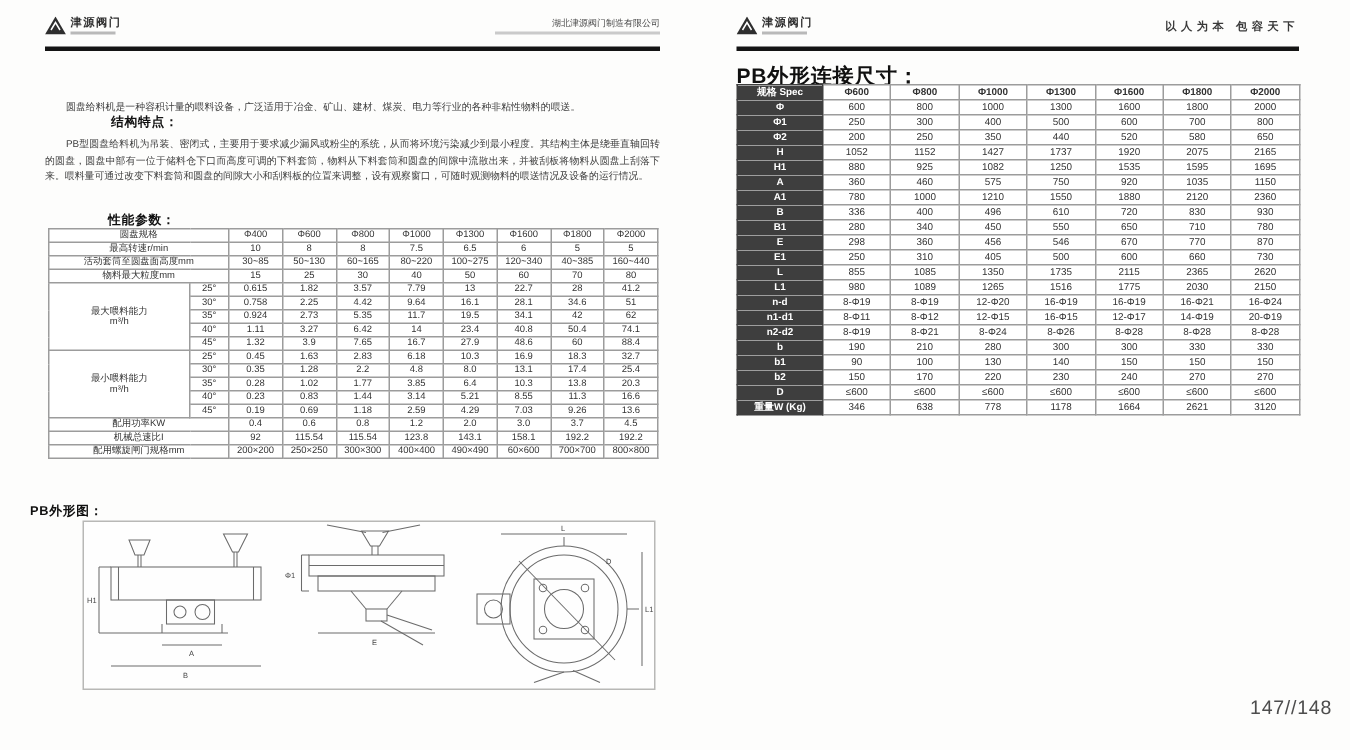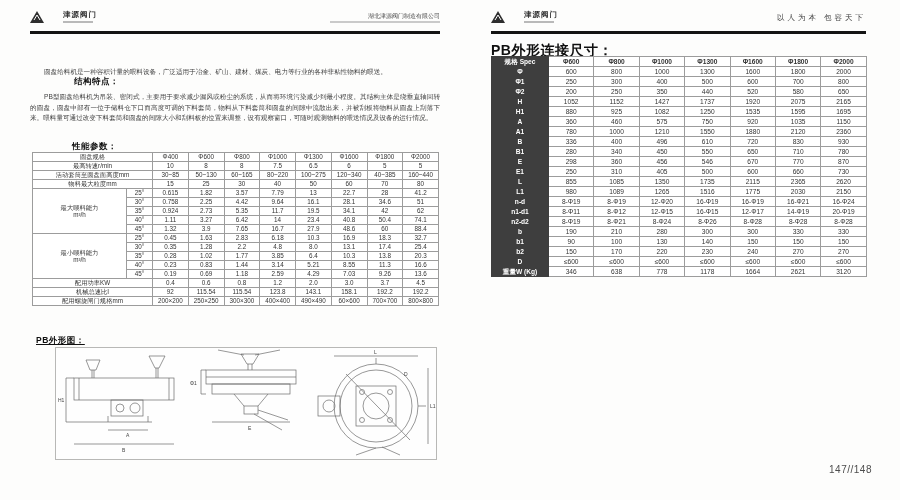--- a/index.html
+++ b/index.html
@@ -8,27 +8,27 @@
     font-family: "Liberation Sans", "DejaVu Sans", sans-serif;
     background: #f6f6f5; overflow: hidden;
   }
   .spread { position: absolute; inset: 0; background: #fdfdfc; }
   .page { position: absolute; top: 0; height: 500px; }
   .page-left { left: 0; width: 455px; }
   .page-right { left: 456px; width: 444px; }
 
   
   .hdr { position: absolute; top: 11px; display: flex; justify-content: space-between; align-items: flex-end; }
-  .logo { display: flex; align-items: center; gap: 19px; }
+  .logo { display: flex; align-items: center; gap: 3px; }
   .logo-txt { display: flex; flex-direction: column; }
   .logo-name { font-size: 7.5px; font-weight: bold; color: #2e2e2e; letter-spacing: 1px; line-height: 8px; }
   .logo-sub { width: 30px; height: 2px; background: #b9b9b9; margin-top: 1.5px; }
   .company { font-size: 6px; color: #4a4a4a; text-align: right; line-height: 7px; }
   .company .sub { width: 110px; height: 2px; background: #cacaca; margin-top: 1.5px; }
-  .slogan { font-size: 7.5px; font-weight: normal; color: #3a3a3a; letter-spacing: 3px; padding-left: 28px; }
+  .slogan { font-size: 7.5px; font-weight: bold; color: #3a3a3a; letter-spacing: 3px; padding-left: 28px; }
   .rule { position: absolute; height: 2.5px; background: #141414; }
 
   
   .lp-title { position: absolute; top: 41px; left: 0; width: 455px; text-align: center;
               font-size: 16px; font-weight: bold; color: #0d0d0d; letter-spacing: 2px; }
   .para { position: absolute; font-size: 6.6px; line-height: 10.6px; color: #3d3d3d;
           text-align: justify; text-indent: 14px; }
   .h-sec { position: absolute; font-size: 8.5px; font-weight: bold; color: #101010; letter-spacing: 0.5px; }
 
   table { border-collapse: collapse; table-layout: fixed; background: #fff; }
@@ -42,21 +42,21 @@
   .dim th, .dim td { border: 1px solid #9c9c9c; height: 9.6px; line-height: 9px;
                      padding: 0 1px; text-align: center; font-weight: normal;
                      overflow: hidden; white-space: nowrap; }
   .dim th.dark { background: #3e3e3e; color: #ffffff; font-weight: bold; border-color: #3e3e3e; }
   .dim th.colh { font-weight: bold; }
 
   .draw-box { position: absolute; top: 347px; left: 55px; width: 382px; height: 113px;
               border: 1px solid #b8b8b6; background: #fefefe; }
   .draw-box svg { display: block; }
 
-  .footer-page { position: absolute; top: 464px; right: 28px; font-size: 10px; color: #4d4d4d; letter-spacing: 0.5px; }
+  .footer-page { position: absolute; top: 464px; right: 12px; font-size: 13px; color: #4d4d4d; letter-spacing: 0.5px; }
 </style>
 </head>
 <body>
 
 <div class="spread">
 
   <div class="page page-left">
 
     <div class="hdr" style="left:30px; width:410px;">
       <div class="logo">
@@ -278,21 +278,21 @@
             <td>300×300</td>
             <td>400×400</td>
             <td>490×490</td>
             <td>60×600</td>
             <td>700×700</td>
             <td>800×800</td>
           </tr>
         </tbody>
     </table>
 
-    <div class="h-sec" style="top:335px; left:36px;text-decoration:underline;">PB外形图：</div>
+    <div class="h-sec" style="top:335px; left:20px;">PB外形图：</div>
 
     <div class="draw-box">
       <svg width="380" height="111" viewBox="0 0 380 111" stroke="#6b6b6b" stroke-width="0.7" fill="none" font-family="Liberation Sans, sans-serif">
 
         <g>
           <polygon points="30,12 44,12 40,22 34,22"></polygon>
             <line x1="36" y1="22" x2="36" y2="30"></line>
             <line x1="38" y1="22" x2="38" y2="30"></line>
           <polygon points="93,8 109,8 103,20 99,20"></polygon>
             <line x1="100" y1="20" x2="100" y2="30"></line>

